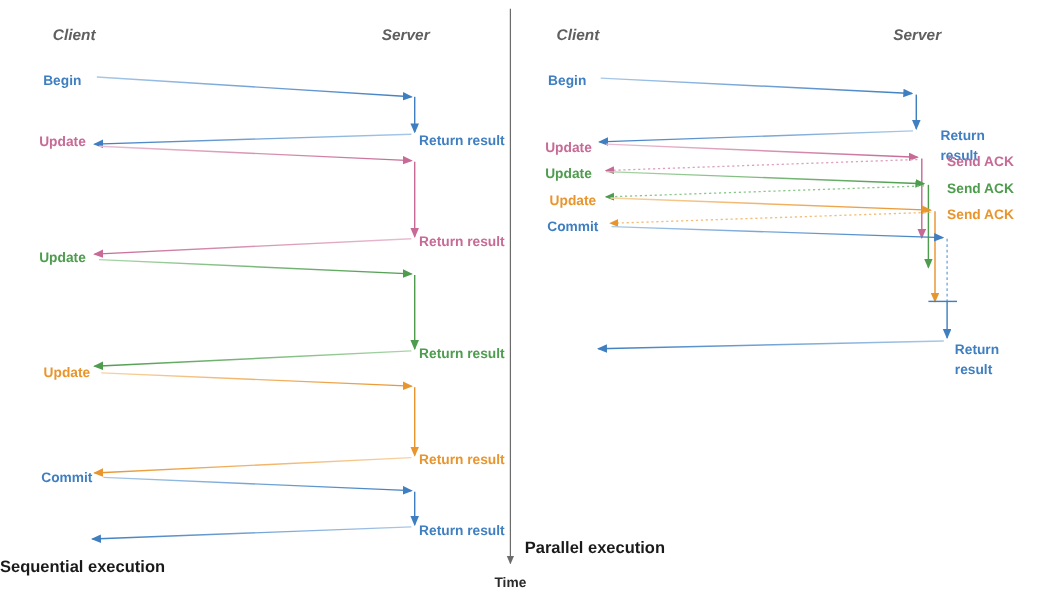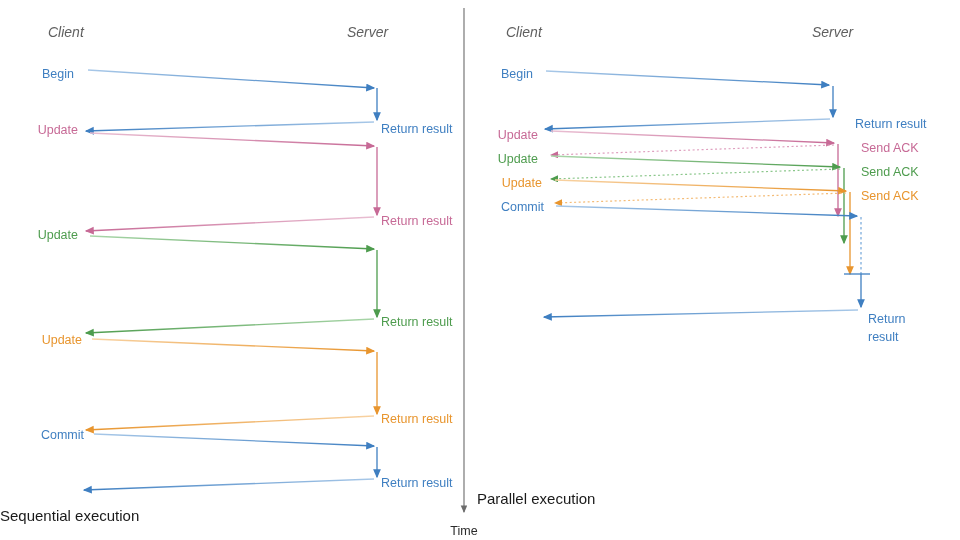--- a/index.html
+++ b/index.html
@@ -7,20 +7,21 @@
     padding: 0;
     background: #ffffff;
   }
   #stage {
     position: relative;
     width: 931px;
     height: 540px;
     background: #ffffff;
     font-family: "Liberation Sans", sans-serif;
     overflow: hidden;
+    font-weight: bold;
   }
   #stage svg {
     position: absolute;
     left: 0;
     top: 0;
   }
 </style>
 </head>
 <body>
 

